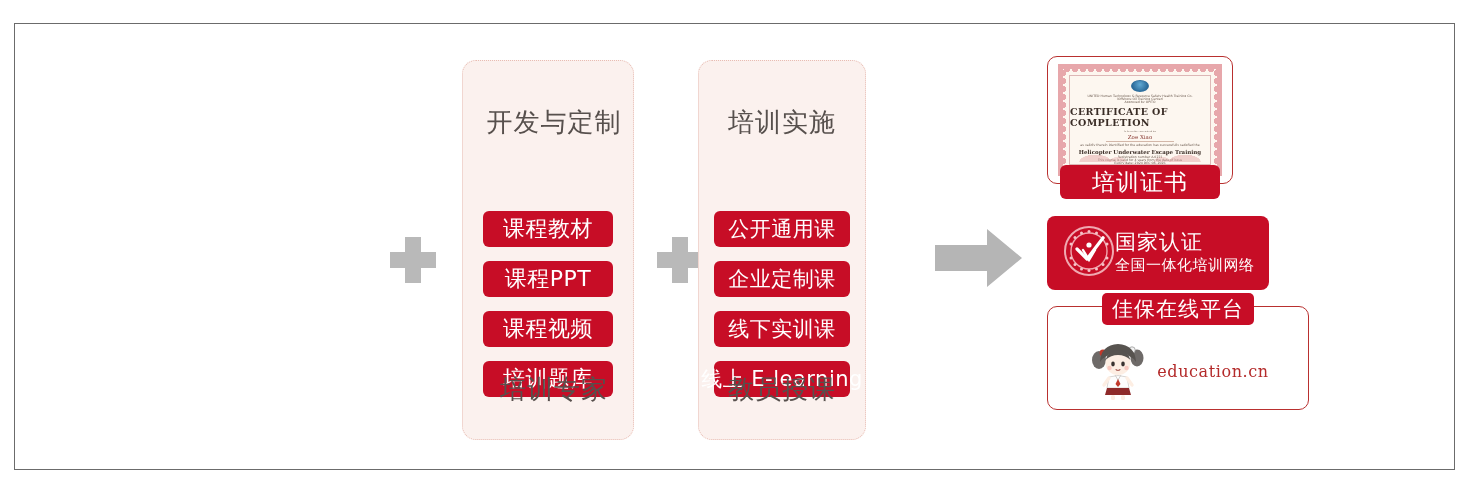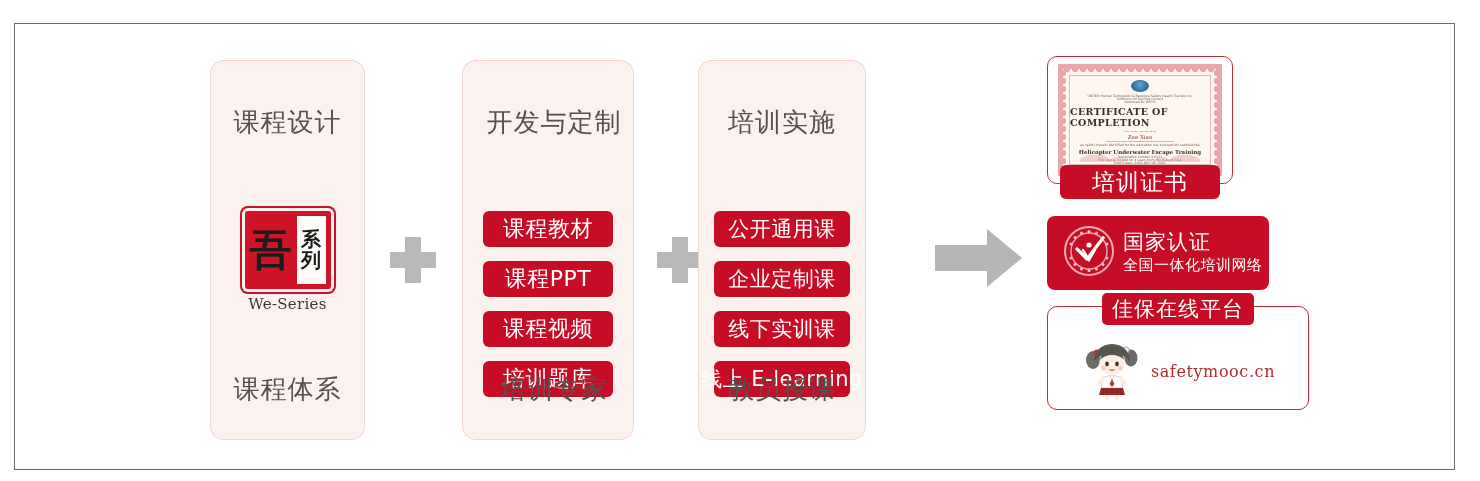--- a/index.html
+++ b/index.html
@@ -300,21 +300,21 @@
     margin-top: 32px;
     width: 222px;
     height: 74px;
     background: #c70d26;
     border: none;
     border-radius: 8px;
     display: flex;
     align-items: center;
     padding-left: 16px;
     box-sizing: border-box;
-    gap: 8px;
+    gap: 0;
   }
   .nat-emblem { flex: 0 0 52px; }
   .nat-text { display: flex; flex-direction: column; justify-content: center; }
   .nat-main {
     color: #ffffff;
     font-size: 21px;
     letter-spacing: 1px;
     line-height: 1.15;
     white-space: nowrap;
   }
@@ -376,34 +376,20 @@
     margin-top: 1px;
     white-space: nowrap;
   }
 </style>
 </head>
 <body>
 
 <div id="canvas">
   <div class="outer-frame"></div>
 
-  <div class="col col-1">
-    <div class="col-title">课程设计</div>
-    <div class="seal-wrap">
-      <div class="seal">
-        <div class="seal-left">吾</div>
-        <div class="seal-right">
-          <span>系</span>
-          <span>列</span>
-        </div>
-      </div>
-      <div class="seal-caption">We-Series</div>
-    </div>
-    <div class="col-footer">课程体系</div>
-  </div>
 
   <div class="plus plus-1"></div>
 
   <div class="col col-2">
     <div class="col-title">开发与定制</div>
     <div class="btn-stack">
       <div class="pill">课程教材</div>
       <div class="pill">课程PPT</div>
       <div class="pill">课程视频</div>
       <div class="pill">培训题库</div>
@@ -519,18 +505,18 @@
           <path d="M20 50 L42 50 L44 57 L18 57 Z" fill="#8e2a2a"></path>
 
           <path d="M22 40 L17 47" stroke="#fdeee3" stroke-width="3.4" stroke-linecap="round"></path>
           <path d="M40 40 L45 47" stroke="#fdeee3" stroke-width="3.4" stroke-linecap="round"></path>
 
           <rect x="24" y="57" width="4" height="5" rx="1.6" fill="#fdeee3"></rect>
           <rect x="34" y="57" width="4" height="5" rx="1.6" fill="#fdeee3"></rect>
         </svg>
       </div>
       <div class="plat-text">
-        <div class="plat-url">safetymooc.cn</div>
+        <div class="plat-url">education.cn</div>
       </div>
     </div>
 
   </div>
 </div>
 
 </body></html>

